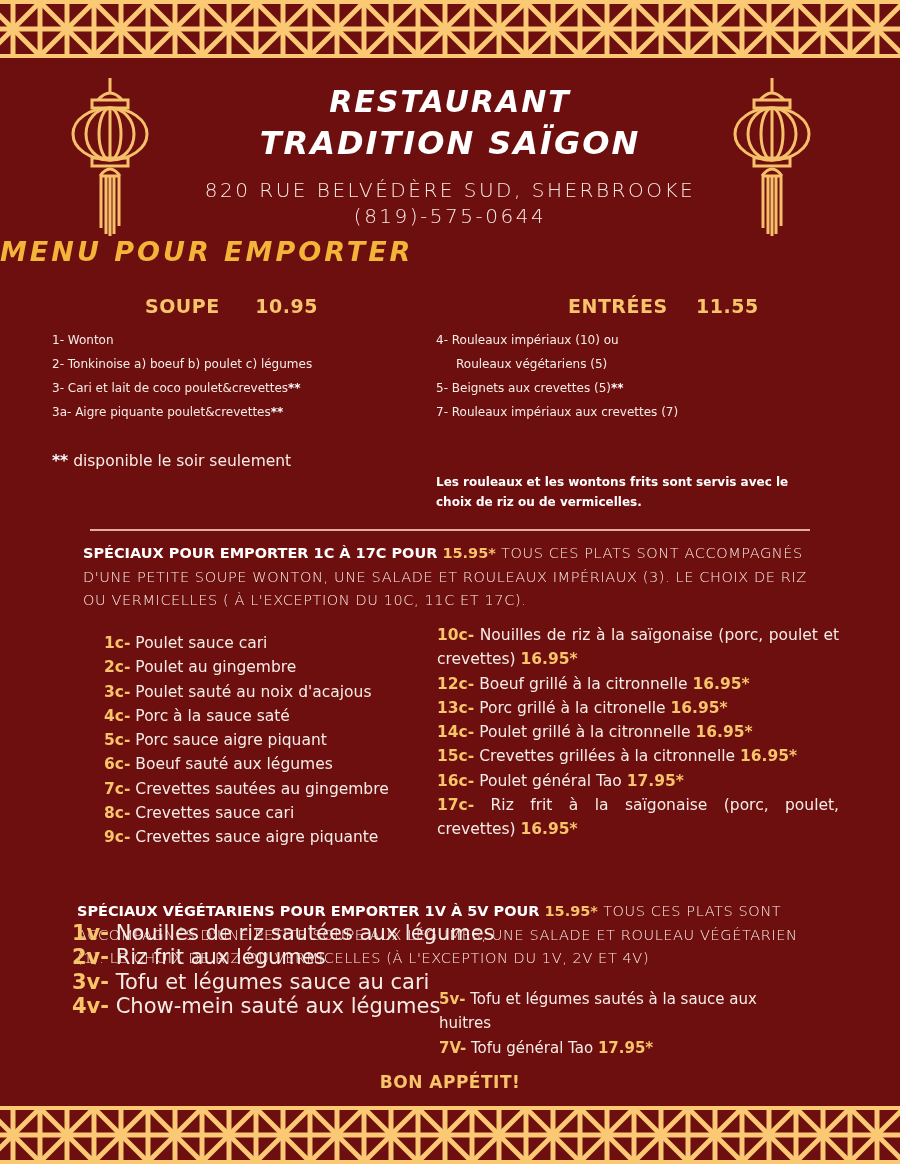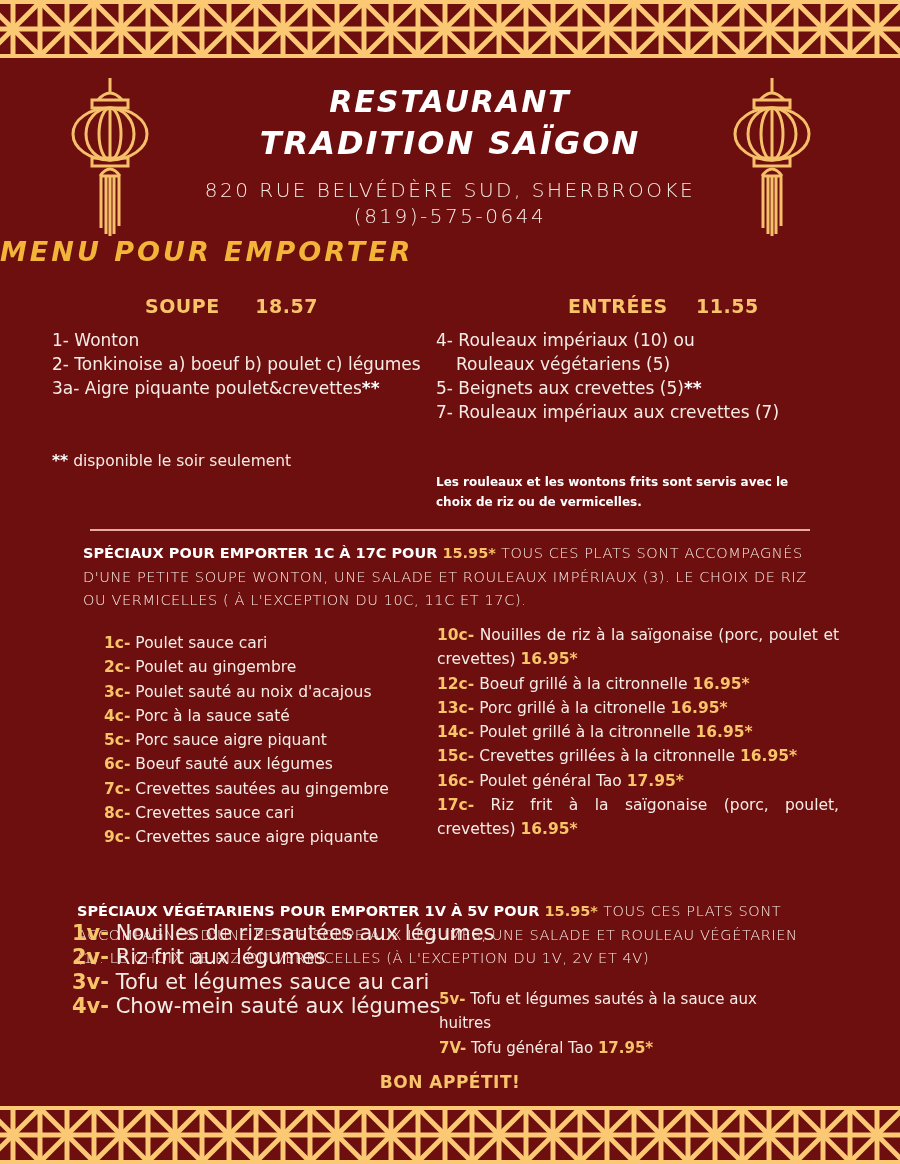--- a/index.html
+++ b/index.html
@@ -42,21 +42,21 @@
       font-size: 27px; color: #f3b43a; letter-spacing: 3px;
     }
 
     .sec-head {
       position: absolute; font-weight: bold; font-size: 19px; color: #f8c46a;
       letter-spacing: 0.5px; white-space: pre;
     }
     #soupe-head { left: 145px; top: 295px; }
     #entrees-head { left: 568px; top: 295px; }
 
-    .list { position: absolute; font-size: 17px; line-height: 24px; color: #f6ece6; }
+    .list { position: absolute; font-size: 12px; line-height: 24px; color: #f6ece6; }
     .list div { white-space: nowrap; }
     #soupe-list { left: 52px; top: 328px; }
     #entrees-list { left: 436px; top: 328px; }
     .gold { color: #f8c46a; font-weight: bold; }
     .star { color: #ffffff; font-weight: bold; }
     .indent { padding-left: 20px; }
     #soupe-note { position: absolute; left: 52px; top: 452px; font-size: 15.5px; }
     #entrees-note {
       position: absolute; left: 436px; top: 472px; width: 390px;
       font-size: 12px; font-weight: bold; line-height: 20px; color: #ffffff;
@@ -150,24 +150,25 @@
     <line x1="49" y1="100" x2="49" y2="150"></line>
   </g>
 </svg>
 
 <div class="title" id="title-line1">RESTAURANT</div>
 <div class="title" id="title-line2">TRADITION SAÏGON</div>
 <div class="address" id="address">820 RUE BELVÉDÈRE SUD, SHERBROOKE</div>
 <div class="address" id="phone">(819)-575-0644</div>
 <div id="menu-subtitle">MENU POUR EMPORTER</div>
 
-<div class="sec-head" id="soupe-head"><span>SOUPE</span>     <span>18.57</span></div>
+<div class="sec-head" id="soupe-head"><span>SOUPE</span>     <span>10.95</span></div>
 <div class="list" id="soupe-list">
   <div><span>1- Wonton</span><span class="star"></span></div>
   <div><span>2- Tonkinoise a) boeuf b) poulet c) légumes</span><span class="star"></span></div>
+  <div><span>3- Cari et lait de coco poulet&amp;crevettes</span><span class="star">**</span></div>
   <div><span>3a- Aigre piquante poulet&amp;crevettes</span><span class="star">**</span></div>
 </div>
 <div id="soupe-note"><span class="star">**</span><span> disponible le soir seulement</span></div>
 
 <div class="sec-head" id="entrees-head"><span>ENTRÉES</span>    <span>11.55</span></div>
 <div class="list" id="entrees-list">
   <div><span>4- Rouleaux impériaux (10)  ou</span></div>
   <div class="indent"><span>Rouleaux végétariens (5)</span></div>
   <div><span>5- Beignets aux crevettes (5)</span><span class="star">**</span></div>
   <div><span>7- Rouleaux impériaux aux crevettes (7)</span></div>

